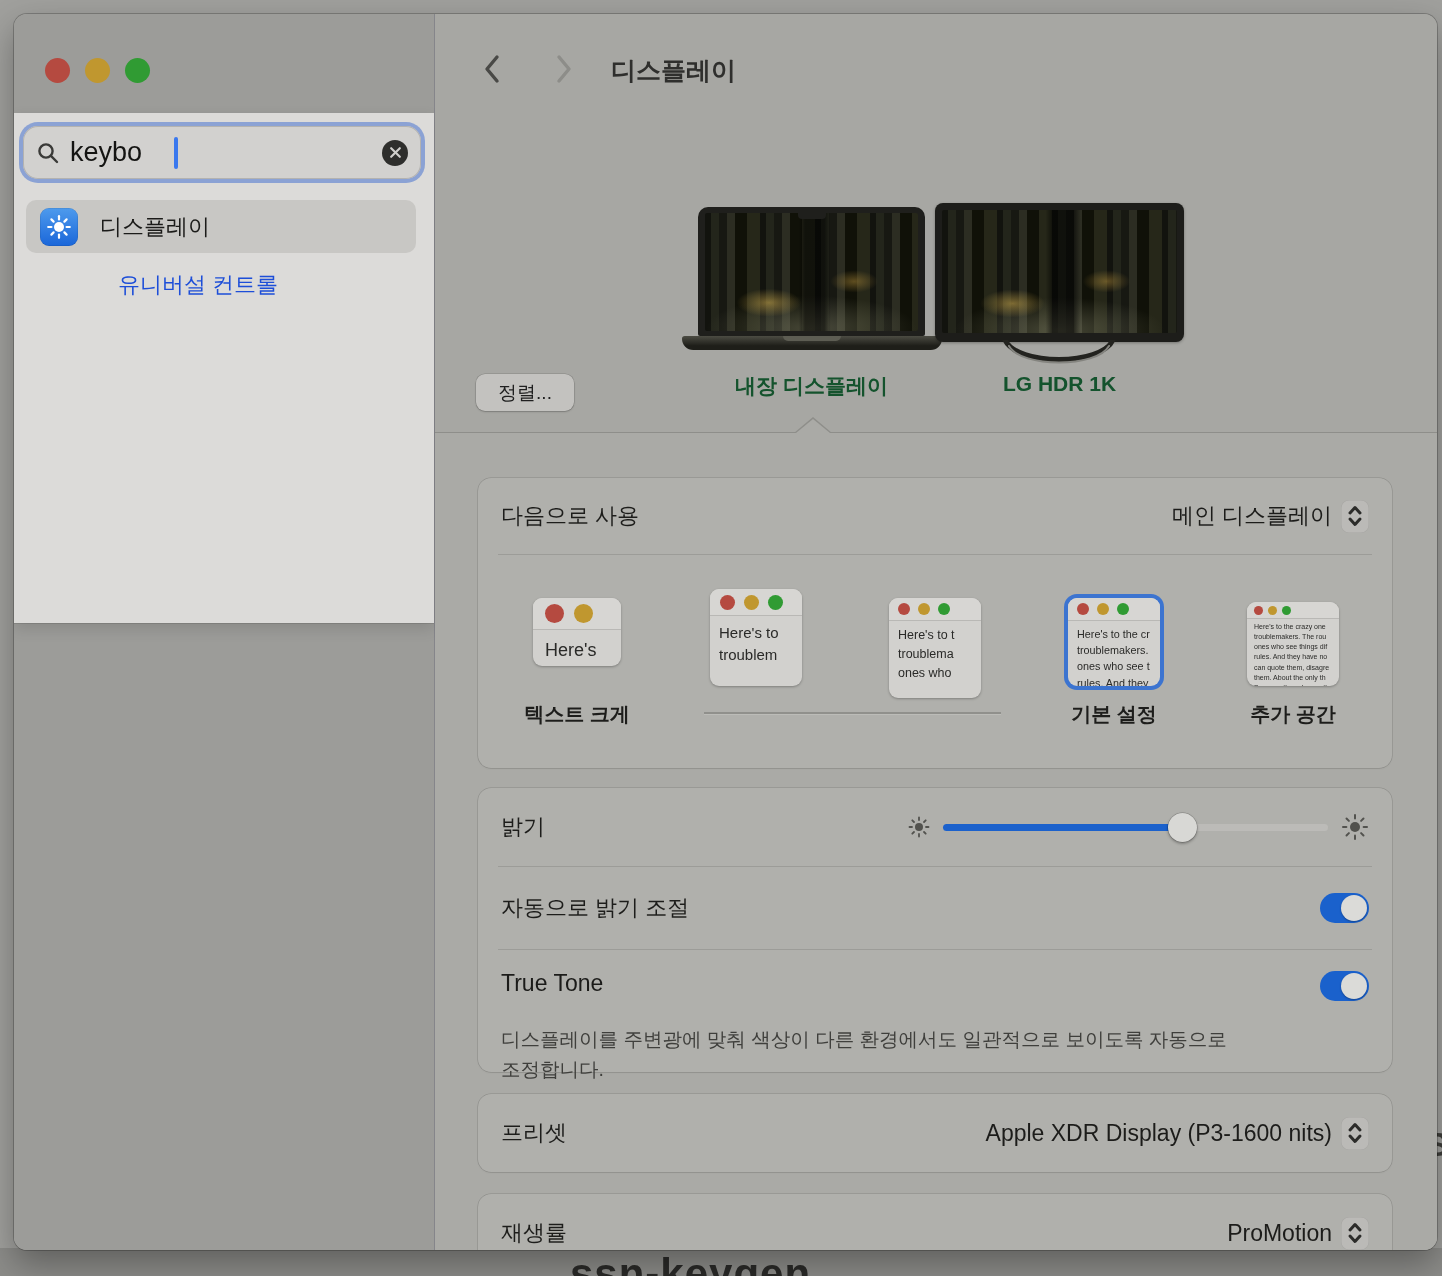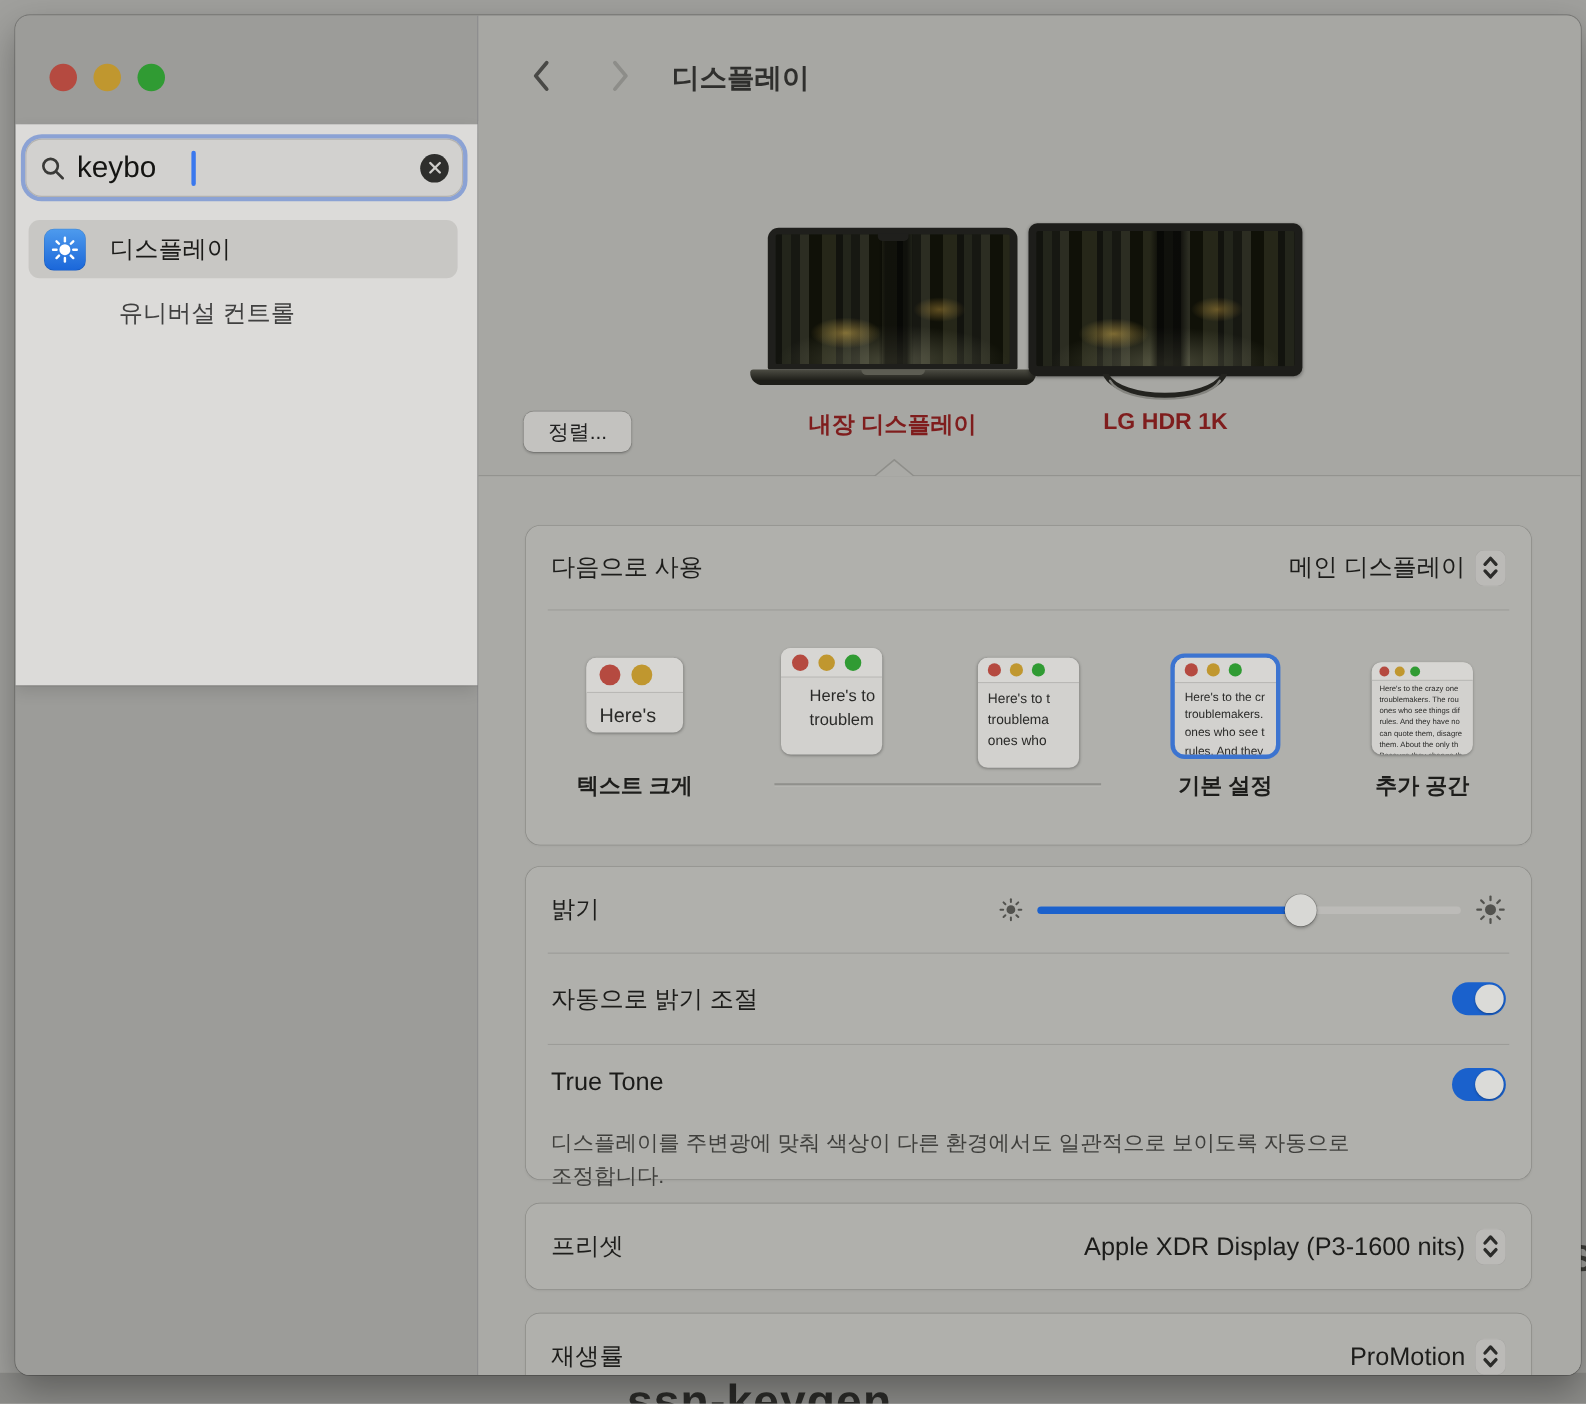--- a/index.html
+++ b/index.html
@@ -37,21 +37,21 @@
   .clear-btn { margin-left:auto; width:26px; height:26px; border-radius:50%; background:#2e2e2c;
                display:flex; align-items:center; justify-content:center; color:#cfcecb; font-size:16px; line-height:1; cursor:default; }
 
   .result-row { position:absolute; left:12px; top:87px; width:390px; height:53px; border-radius:10px;
                 background:#c8c7c4; display:flex; align-items:center; padding-left:14px; }
   .app-icon { width:38px; height:38px; border-radius:9px; background:linear-gradient(180deg,#4e9bed,#1a66d9);
               display:flex; align-items:center; justify-content:center; flex:none;
               box-shadow: inset 0 0 0 0.5px rgba(0,0,0,0.15); }
   .result-label { margin-left:22px; font-size:22px; color:#1b1b19; }
   .result-row2 { position:absolute; left:86px; top:155px; width:300px; height:34px; display:flex; align-items:center; }
-  .result-row2 .result-label { margin-left:8px; color:#404040; }
+  .result-row2 .result-label { margin-left:18px; color:#1d4ed8; }
 
   
   .main { flex:1; position:relative; background:#a7a7a3; }
   .main-header { position:absolute; top:0; left:0; right:0; height:96px; }
   .nav-btn { position:absolute; top:38px; width:26px; height:34px; display:flex; align-items:center; justify-content:center; }
   .nav-back { left:44px; }
   .nav-fwd { left:116px; }
   .page-title { position:absolute; left:176px; top:40px; font-size:25px; font-weight:700; color:#2f2f2d; }
 
   
@@ -70,21 +70,21 @@
                    border-radius:10px 10px 2px 2px; padding:6px 7px 5px; }
   .laptop-notch { position:absolute; top:5px; left:50%; transform:translateX(-50%); width:28px; height:7px;
                   background:#1f1f1c; border-radius:0 0 4px 4px; }
   .laptop-base { position:absolute; left:247px; top:226px; width:260px; height:14px;
                  background:linear-gradient(180deg,#4c4c43,#1e1e19 70%); border-radius:3px 3px 12px 12px; }
   .laptop-hinge { position:absolute; left:50%; transform:translateX(-50%); top:0; width:58px; height:5px;
                   background:#5d5d53; border-radius:0 0 5px 5px; }
   .monitor { position:absolute; left:500px; top:93px; width:249px; height:139px; background:#1d1d1a;
              border-radius:8px; padding:7px 7px 9px; box-shadow:0 1px 3px rgba(0,0,0,0.3); }
   .monitor-stand { position:absolute; left:564px; top:230px; width:120px; height:30px; }
-  .display-label { position:absolute; top:262px; font-size:21px; font-weight:700; color:#7f1d1d; text-align:center; }
+  .display-label { position:absolute; top:262px; font-size:21px; font-weight:700; color:#14532d; text-align:center; }
   .label-builtin { left:263px; width:227px; }
   .label-lg { left:500px; width:249px; }
   .arrange-btn { position:absolute; left:41px; top:264px; width:98px; height:37px; border-radius:9px; background:#c3c2bf;
                  box-shadow: 0 0 0 0.5px rgba(0,0,0,0.18), 0 1px 2px rgba(0,0,0,0.18);
                  font-size:19px; color:#202020; display:flex; align-items:center; justify-content:center; }
   .caret-under { position:absolute; bottom:-1px; left:359px; width:38px; height:16px; background:#8e8e8a;
                  clip-path:polygon(0 100%, 50% 0, 100% 100%); }
   .caret-notch { position:absolute; bottom:-1px; left:361px; width:34px; height:14px; background:#aaaaa6;
                  clip-path:polygon(0 100%, 50% 0, 100% 100%); }
 
@@ -116,21 +116,21 @@
   .mini-bar { display:flex; align-items:center; border-bottom:1px solid #b9b8b5; background:#d7d6d3; }
   .mini-dot { border-radius:50%; flex:none; }
   .mini-text { color:#2a2a28; }
   .t1 { left:55px; top:43px; width:88px; height:68px; }
   .t1 .mini-bar { height:32px; padding-left:12px; gap:10px; }
   .t1 .mini-dot { width:19px; height:19px; }
   .t1 .mini-text { font-size:18px; line-height:1.35; padding:8px 0 0 12px; }
   .t2 { left:232px; top:34px; width:92px; height:97px; }
   .t2 .mini-bar { height:27px; padding-left:10px; gap:9px; }
   .t2 .mini-dot { width:15px; height:15px; }
-  .t2 .mini-text { font-size:15px; line-height:1.45; padding:6px 0 0 26px; }
+  .t2 .mini-text { font-size:15px; line-height:1.45; padding:6px 0 0 9px; }
   .t3 { left:411px; top:43px; width:92px; height:100px; }
   .t3 .mini-bar { height:23px; padding-left:9px; gap:8px; }
   .t3 .mini-dot { width:12px; height:12px; }
   .t3 .mini-text { font-size:12.5px; line-height:1.5; padding:5px 0 0 9px; }
   .t4 { left:590px; top:43px; width:92px; height:88px; }
   .t4 .mini-bar { height:23px; padding-left:9px; gap:8px; }
   .t4 .mini-dot { width:12px; height:12px; }
   .t4 .mini-text { font-size:10.8px; line-height:1.5; padding:5px 0 0 9px; }
   .t5 { left:769px; top:47px; width:92px; height:84px; }
   .t5 .mini-bar { height:17px; padding-left:7px; gap:5px; }

